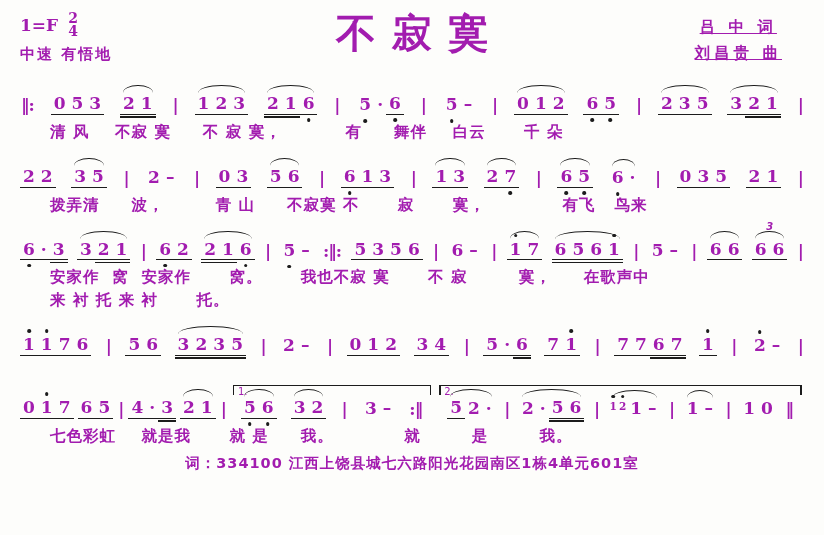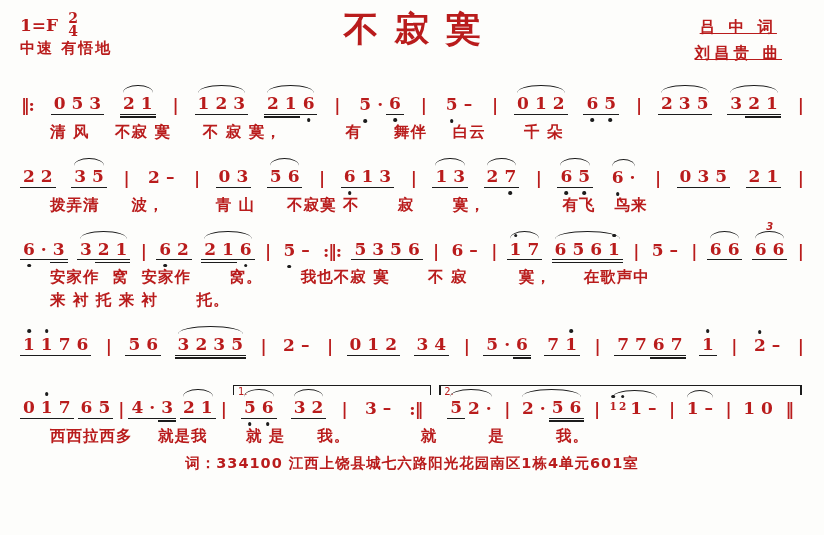--- a/index.html
+++ b/index.html
@@ -1,29 +1,29 @@
 <!DOCTYPE html>
 <html><head>
 <meta charset="utf-8">
 <style>
   html,body{margin:0;padding:0;background:#e8e8e6;}
   .page{
     width:824px;height:535px;box-sizing:border-box;margin:0 auto;
-    background:#fdfdfb;color:#b91c1c;overflow:hidden;
+    background:#fdfdfb;color:#a21caf;overflow:hidden;
     padding:6px 16px 4px 16px;
     font-family:"DejaVu Sans",sans-serif;
   }
   
   .header{position:relative;height:64px;}
   .key-block{position:absolute;left:4px;top:6px;font-weight:700;font-size:16px;}
   .key-line{display:flex;align-items:center;gap:4px;font-family:"DejaVu Serif",serif;font-size:17px;}
   .frac{display:inline-flex;flex-direction:column;align-items:center;line-height:0.95;font-size:14px;font-weight:800;margin-left:6px;}
-  .tempo{font-size:15px;font-weight:700;letter-spacing:2px;}
+  .tempo{margin-top:6px;font-size:15px;font-weight:700;letter-spacing:2px;}
   .title{position:absolute;left:0;right:0;top:0;margin:0;text-align:center;
-    font-size:35px;font-weight:900;letter-spacing:16px;text-indent:16px;}
+    font-size:40px;font-weight:900;letter-spacing:16px;text-indent:16px;}
   .credits{position:absolute;right:26px;top:8px;text-align:center;font-size:15.5px;font-weight:700;line-height:1.7;letter-spacing:4px;text-decoration:underline;}
   
   .system{margin-top:9px;}
   .notation{display:flex;justify-content:space-between;align-items:flex-end;
     padding:15px 2px 5px 2px;font-family:"DejaVu Serif",serif;font-weight:700;font-size:17px;line-height:1.05;}
   .grp{position:relative;display:inline-flex;align-items:flex-end;margin:0 2px;}
   .slur::before{content:"";position:absolute;top:-9px;left:3px;right:3px;height:7px;
     border-top:1.6px solid #1c1c1c;border-radius:50% 50% 0 0/100% 100% 0 0;}
   .mark{position:absolute;top:-18px;left:0;right:0;text-align:center;font-size:10px;font-style:italic;font-family:"DejaVu Sans",sans-serif;}
   .note{position:relative;display:inline-block;padding:1px 3px;}
@@ -388,19 +388,19 @@
               <span class="note"><span class="g">–</span></span>
             </span>
             <span class="bar">|</span>
             <span class="grp">
               <span class="note"><span class="g">1</span></span>
               <span class="note"><span class="g">0</span></span>
             </span>
             <span class="bar">‖</span>
           </span>
         </div>
-        <div class="lyric">西西拉西多    就是我      就 是     我。           就        是        我。</div>
+        <div class="lyric">七色彩虹    就是我      就 是     我。           就        是        我。</div>
       </div>
     </div>
 
   <div class="footer">词：334100   江西上饶县城七六路阳光花园南区1栋4单元601室</div>
 
 </div>
 
 </body></html>

